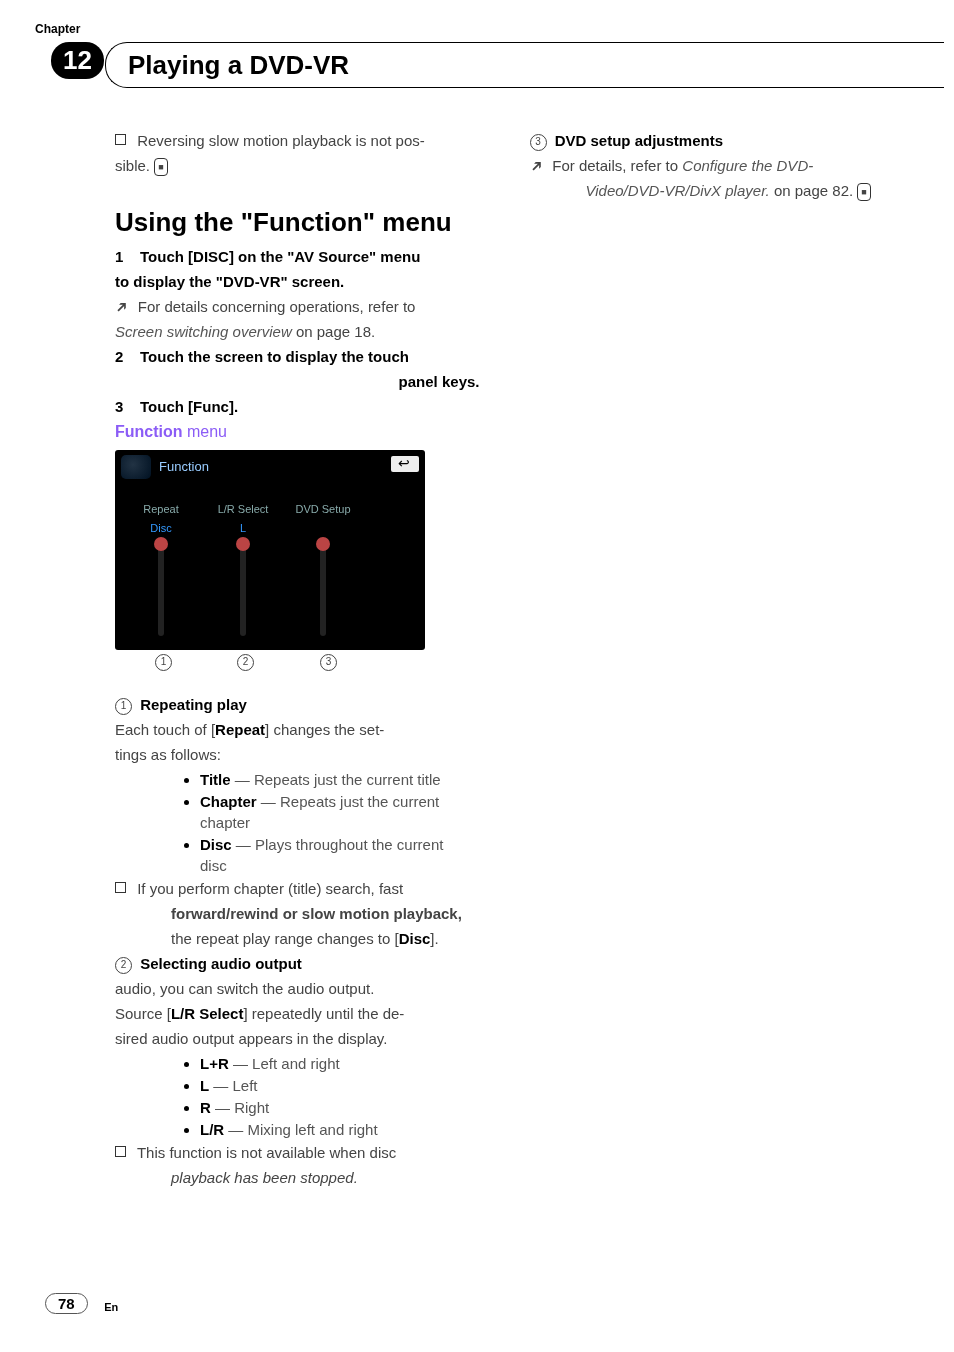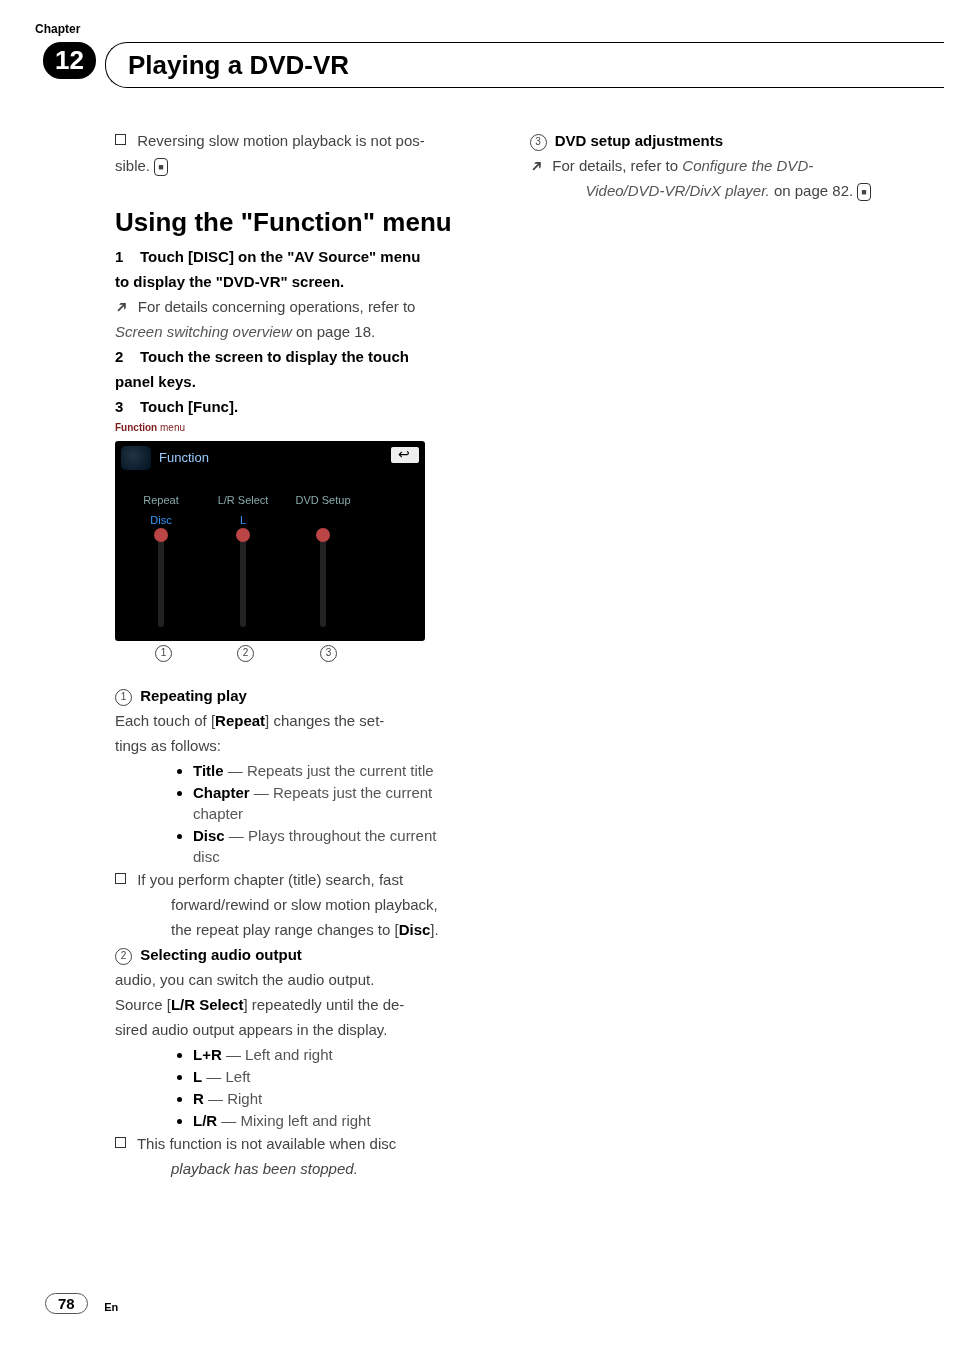--- a/index.html
+++ b/index.html
@@ -19,21 +19,21 @@
   }
   .header-row{
     position:absolute;
     top:42px;
     left:35px;
     right:0;
     height:56px;
   }
   .chapter-badge{
     position:absolute;
-    left:8px;
+    left:16px;
     top:0;
     background:#000;
     color:#fff;
     border-radius:18px;
     padding:3px 12px;
     font-size:26px;
     font-weight:bold;
   }
   .title-wrap{
     position:absolute;
@@ -72,21 +72,21 @@
     font-family:Arial Black,Arial,sans-serif;
     font-size:26px;
     font-weight:900;
     color:#000;
     margin:28px 0 6px 0;
   }
   .step{color:#000;font-weight:bold;margin-top:14px;}
   .xref{color:#555;font-style:italic;}
   .xref-icon{display:inline-block;transform:rotate(-45deg);margin-right:6px;}
   .xref-icon::before{content:"➔";}
-  .menu-label{color:#7f1d1d;font-weight:bold;margin-top:12px;font-size:10px;}
+  .menu-label{color:#8b5cf6;font-weight:bold;margin-top:12px;font-size:16px;}
   .screenshot{
     margin-top:6px;
     width:310px;
     height:200px;
     background:#000;
     border-radius:3px;
     position:relative;
     color:#9aa;
     font-size:12px;
   }
@@ -120,21 +120,21 @@
   }
   .callout{position:absolute;font-size:14px;color:#444;}
   .c1{left:40px;}
   .c2{left:122px;}
   .c3{left:205px;}
   .circ{display:inline-block;border:1px solid #444;border-radius:50%;width:15px;height:15px;line-height:14px;text-align:center;font-size:10px;margin-right:4px;vertical-align:1px;}
   .item-head{color:#000;font-weight:bold;}
   .sub{margin-left:18px;}
   .sub2{margin-left:36px;}
   .dotlist{margin:2px 0 2px 36px;}
-  .dotlist li{list-style:disc;color:#000;margin:1px 2px;}
+  .dotlist li{list-style:disc;color:#000;margin:1px 9px;}
   .dotlist li span.g{color:#555;font-weight:normal;}
   .pg-badge{
     position:absolute;
     left:45px;
     bottom:38px;
   }
   .pg-pill{
     display:inline-block;border:1.3px solid #555;border-radius:14px;padding:1px 12px;font-weight:bold;font-size:15px;color:#000;
   }
   .pg-lang{font-size:11px;font-weight:bold;margin-left:12px;color:#000;vertical-align:-2px;}
@@ -176,21 +176,21 @@
       <span>For details concerning operations, refer to</span>
     </p>
     <p class="sub2">
       <span class="xref">Screen switching overview</span><span> on page 18.</span>
     </p>
 
     <p class="step">
       <span>2</span>&nbsp;&nbsp;&nbsp;
       <span>Touch the screen to display the touch</span>
     </p>
-    <p class="step" style="margin-top:0;">panel keys.</p>
+    <p class="step" style="margin-top:0;text-align:right;">panel keys.</p>
 
     <p class="step">
       <span>3</span>&nbsp;&nbsp;&nbsp;
       <span>Touch [Func].</span>
     </p>
 
     <p class="menu-label">
       <span>Function</span><span style="font-weight:normal;"> menu</span>
     </p>
 
@@ -232,21 +232,21 @@
     <p class="sub2">tings as follows:</p>
     <ul class="dotlist">
       <li><b>Title</b><span class="g"> — Repeats just the current title</span></li>
       <li><b>Chapter</b><span class="g"> — Repeats just the current</span><br><span class="g">chapter</span></li>
       <li><b>Disc</b><span class="g"> — Plays throughout the current</span><br><span class="g">disc</span></li>
     </ul>
     <p class="sub2">
       <span class="bullet-sq"></span>
       <span>If you perform chapter (title) search, fast</span>
     </p>
-    <p class="sub2" style="margin-left:56px;">forward/rewind or slow motion playback,</p>
+    <p class="sub2" style="margin-left:56px;font-weight:bold;">forward/rewind or slow motion playback,</p>
     <p class="sub2" style="margin-left:56px;">
       <span>the repeat play range changes to [</span><span style="color:#000;font-weight:bold;">Disc</span><span>].</span>
     </p>
 
     <p>
       <span class="circ">2</span>
       <span class="item-head">Selecting audio output</span>
     </p>
     <p class="sub2">audio, you can switch the audio output.</p>
     <p class="sub2">

